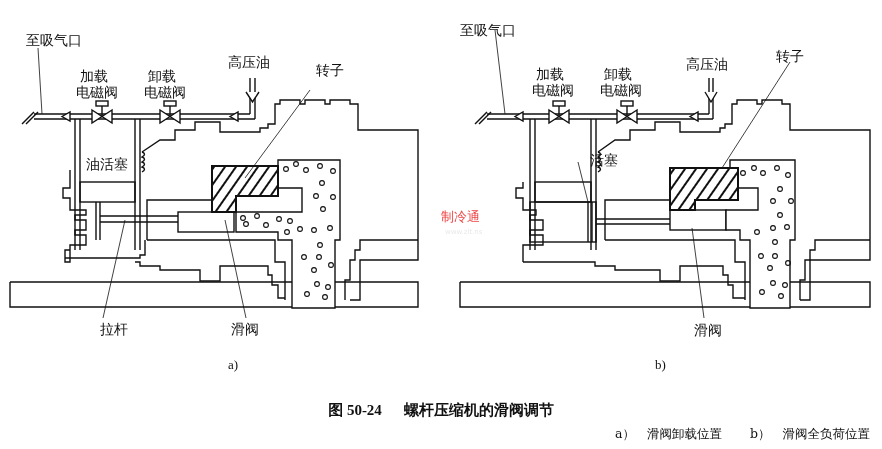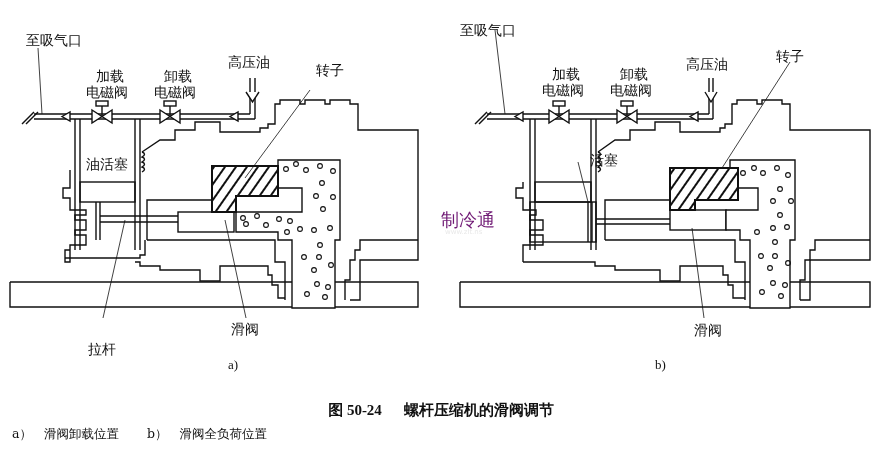--- a/index.html
+++ b/index.html
@@ -1,25 +1,25 @@
 <!DOCTYPE html>
 <html><head>
 <meta charset="utf-8">
 <style>
   html, body { margin:0; padding:0; background:#ffffff; }
   body { width:882px; height:449px; position:relative; overflow:hidden; font-family:"DejaVu Serif", serif; color:#111; }
   svg.fig { position:absolute; top:0; left:0; }
   .lbl { position:absolute; font-size:14px; line-height:16px; white-space:nowrap; color:#111; font-family:"DejaVu Sans", sans-serif; }
-  .lbl.c { text-align:right; }
+  .lbl.c { text-align:left; }
   .sub { position:absolute; font-size:13px; font-family:"Liberation Serif", serif; }
   .title { position:absolute; left:0; width:882px; text-align:center; top:401px; font-size:15px; font-weight:bold; font-family:"DejaVu Serif", serif; }
   .title .num { font-family:"Liberation Serif", serif; margin-right:22px; }
-  .caption { position:absolute; left:0; width:882px; text-align:left; top:426px; font-size:12.5px; font-family:"DejaVu Serif", serif; }
+  .caption { position:absolute; left:0; width:882px; text-align:right; top:426px; font-size:12.5px; font-family:"DejaVu Serif", serif; }
   .caption span { margin:0 6px; }
-  .wm { position:absolute; left:441px; top:208px; color:#701a75; font-size:18px; font-family:"DejaVu Sans", sans-serif; }
+  .wm { position:absolute; left:441px; top:208px; color:#ef4444; font-size:13px; font-family:"DejaVu Sans", sans-serif; }
   .wm2 { position:absolute; left:445px; top:228px; color:#e8e8e8; font-size:7px; font-family:"DejaVu Sans", sans-serif; }
 </style>
 </head>
 <body>
 
 <svg class="fig" width="882" height="449" viewBox="0 0 882 449">
   <defs>
     <pattern id="hatch" patternUnits="userSpaceOnUse" width="9" height="9" patternTransform="rotate(35)">
       <rect width="9" height="9" fill="#fff"></rect>
       <line x1="0" y1="0" x2="0" y2="9" stroke="#111" stroke-width="4"></line>
@@ -204,21 +204,21 @@
 </svg>
 
 <div class="lbl" style="left:26px;top:32px;">至吸气口</div>
 <div class="lbl c" style="left:80px;top:68px;width:44px;">加载</div>
 <div class="lbl c" style="left:76px;top:84px;width:52px;">电磁阀</div>
 <div class="lbl c" style="left:148px;top:68px;width:44px;">卸载</div>
 <div class="lbl c" style="left:144px;top:84px;width:52px;">电磁阀</div>
 <div class="lbl" style="left:228px;top:54px;">高压油</div>
 <div class="lbl" style="left:316px;top:62px;">转子</div>
 <div class="lbl" style="left:86px;top:156px;">油活塞</div>
-<div class="lbl" style="left:88px;top:321px;margin-top:20px;">拉杆</div>
+<div class="lbl" style="left:100px;top:321px;">拉杆</div>
 <div class="lbl" style="left:231px;top:321px;">滑阀</div>
 <div class="sub" style="left:228px;top:357px;">a)</div>
 
 <div class="lbl" style="left:460px;top:22px;">至吸气口</div>
 <div class="lbl c" style="left:536px;top:66px;width:44px;">加载</div>
 <div class="lbl c" style="left:532px;top:82px;width:52px;">电磁阀</div>
 <div class="lbl c" style="left:604px;top:66px;width:44px;">卸载</div>
 <div class="lbl c" style="left:600px;top:82px;width:52px;">电磁阀</div>
 <div class="lbl" style="left:686px;top:56px;">高压油</div>
 <div class="lbl" style="left:776px;top:48px;">转子</div>

